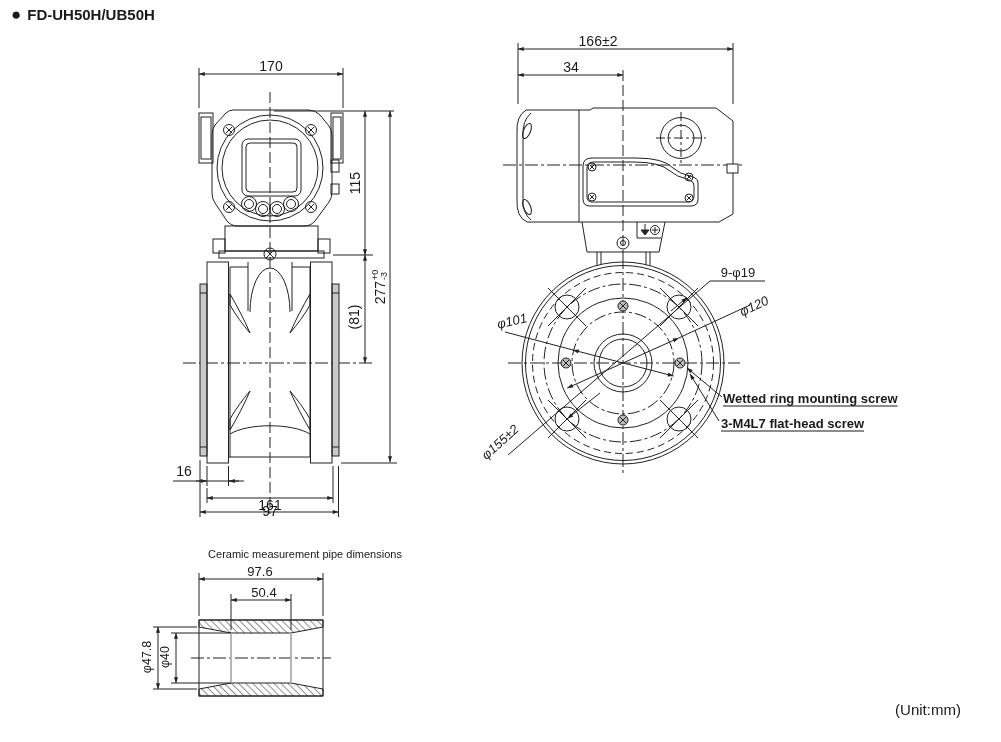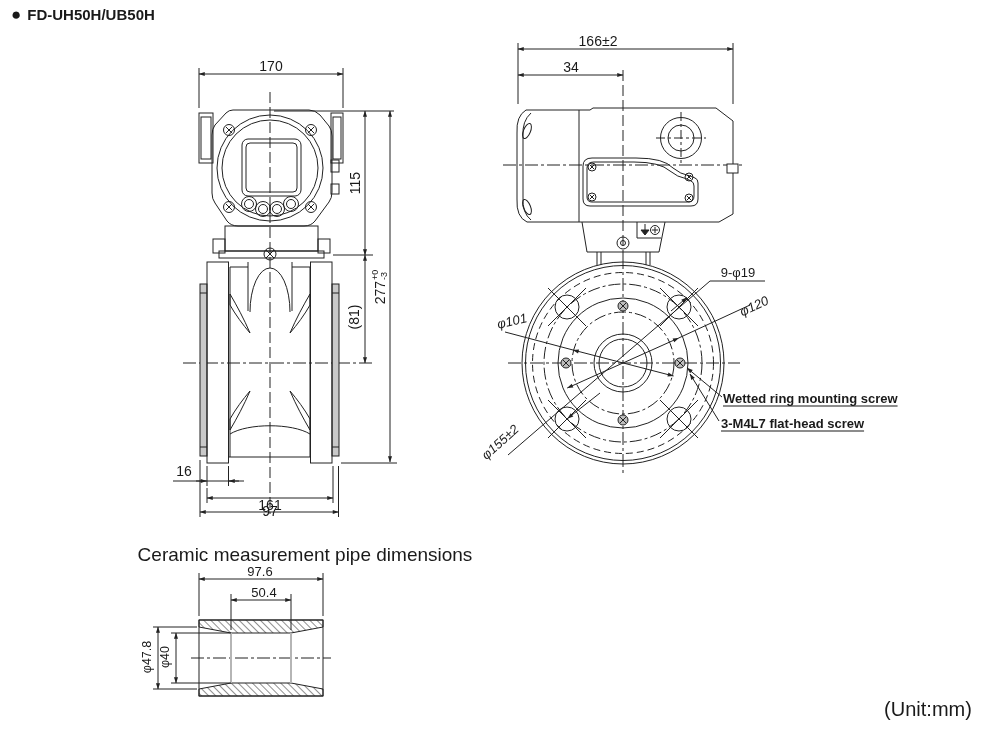--- a/index.html
+++ b/index.html
@@ -11,21 +11,21 @@
   .lbl.rot90{transform:translate(-50%,-50%) rotate(-90deg);}
   .lbl.small{font-size:13px;}
   .lbl.ital{font-style:italic;}
   .lbl.underline{text-decoration:underline;text-underline-offset:3px;font-weight:bold;}
   .lbl.left{transform:translate(0,-50%);}
   #hdr{position:absolute;left:11px;top:6px;display:flex;align-items:center;gap:6px;}
   #hdr .bullet{font-size:17px;line-height:1;}
   #hdr .ttl{font-size:15px;font-weight:bold;letter-spacing:0px;}
   .tolwrap{display:inline-flex;align-items:center;}
   .tolcol{display:inline-flex;flex-direction:column;margin-left:1px;font-size:9px;line-height:1.05;}
-  #unit{position:absolute;font-size:20px;}
+  #unit{position:absolute;font-size:15px;}
 </style>
 </head>
 <body>
 
 <div id="stage">
 
   <svg id="lineart" width="1001" height="742" viewBox="0 0 1001 742">
     <defs>
       <marker id="ar" viewBox="0 0 10 10" refX="9.6" refY="5" markerWidth="12" markerHeight="6" markerUnits="userSpaceOnUse" orient="auto-start-reverse">
         <path d="M0,1.6 L10,5 L0,8.4 Z" fill="#222"></path>
@@ -309,20 +309,20 @@
   <div class="lbl" style="left:598px;top:41px">166±2</div>
   <div class="lbl" style="left:571px;top:67px">34</div>
 
   <div class="lbl small" style="left:738px;top:272px">9-φ19</div>
   <div class="lbl small ital" style="left:754px;top:306px;transform:translate(-50%,-50%) rotate(-25deg)">φ120</div>
   <div class="lbl small ital" style="left:512px;top:321px;transform:translate(-50%,-50%) rotate(-13deg)">φ101</div>
   <div class="lbl small ital" style="left:500px;top:442px;transform:translate(-50%,-50%) rotate(-42deg)">φ155±2</div>
   <div class="lbl small underline left" style="left:723px;top:398px">Wetted ring mounting screw</div>
   <div class="lbl small underline left" style="left:721px;top:423px">3-M4L7 flat-head screw</div>
 
-  <div class="lbl" style="left:305px;top:554px;font-size:19px">Ceramic measurement pipe dimensions</div>
+  <div class="lbl" style="left:305px;top:554px;font-size:11px">Ceramic measurement pipe dimensions</div>
   <div class="lbl small" style="left:260px;top:571px">97.6</div>
   <div class="lbl small" style="left:264px;top:592px">50.4</div>
   <div class="lbl small rot90" style="left:147px;top:657px;font-size:12.5px">φ47.8</div>
   <div class="lbl small rot90" style="left:165px;top:657px;font-size:12.5px">φ40</div>
 
   <div id="unit" class="lbl" style="left:928px;top:709px">(Unit:mm)</div>
 </div>
 
 </body></html>

